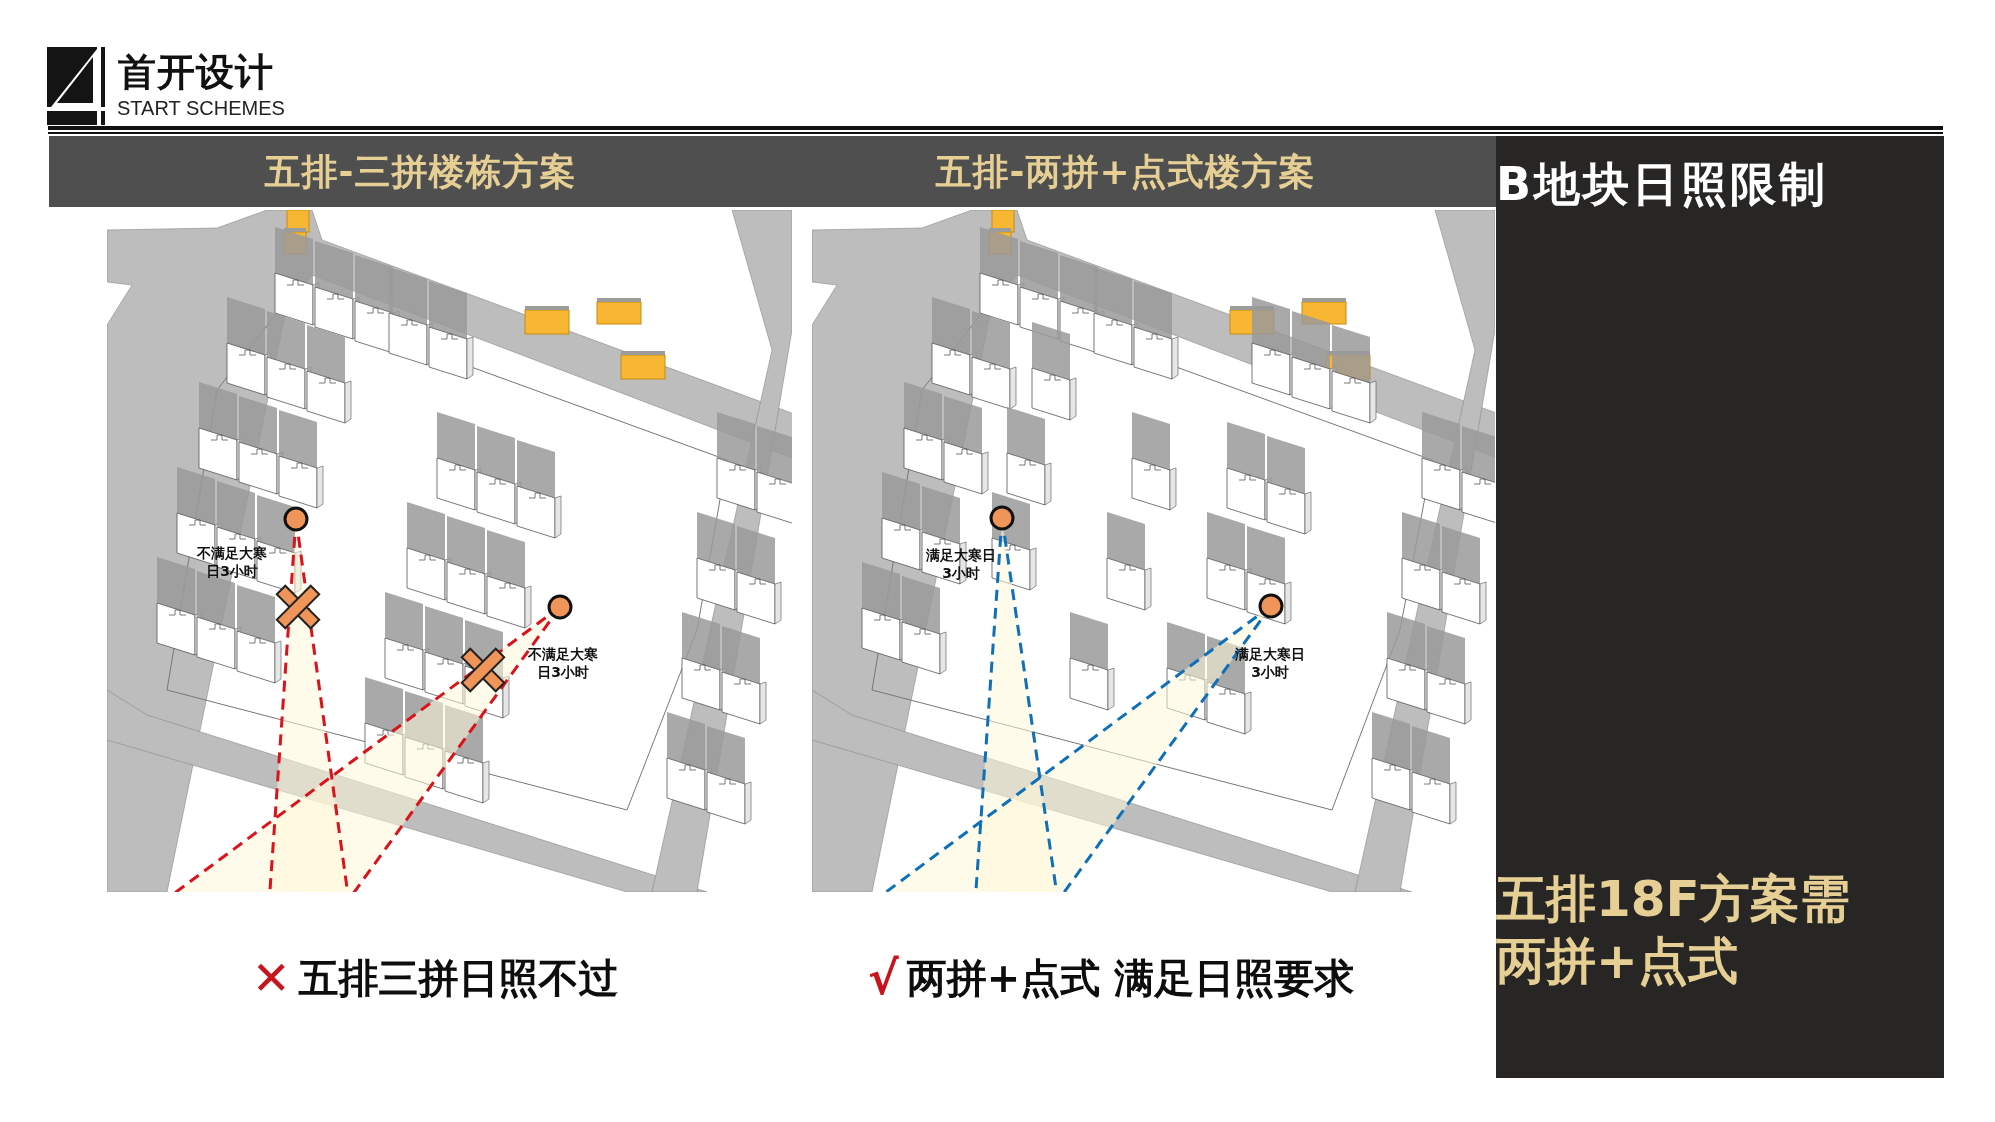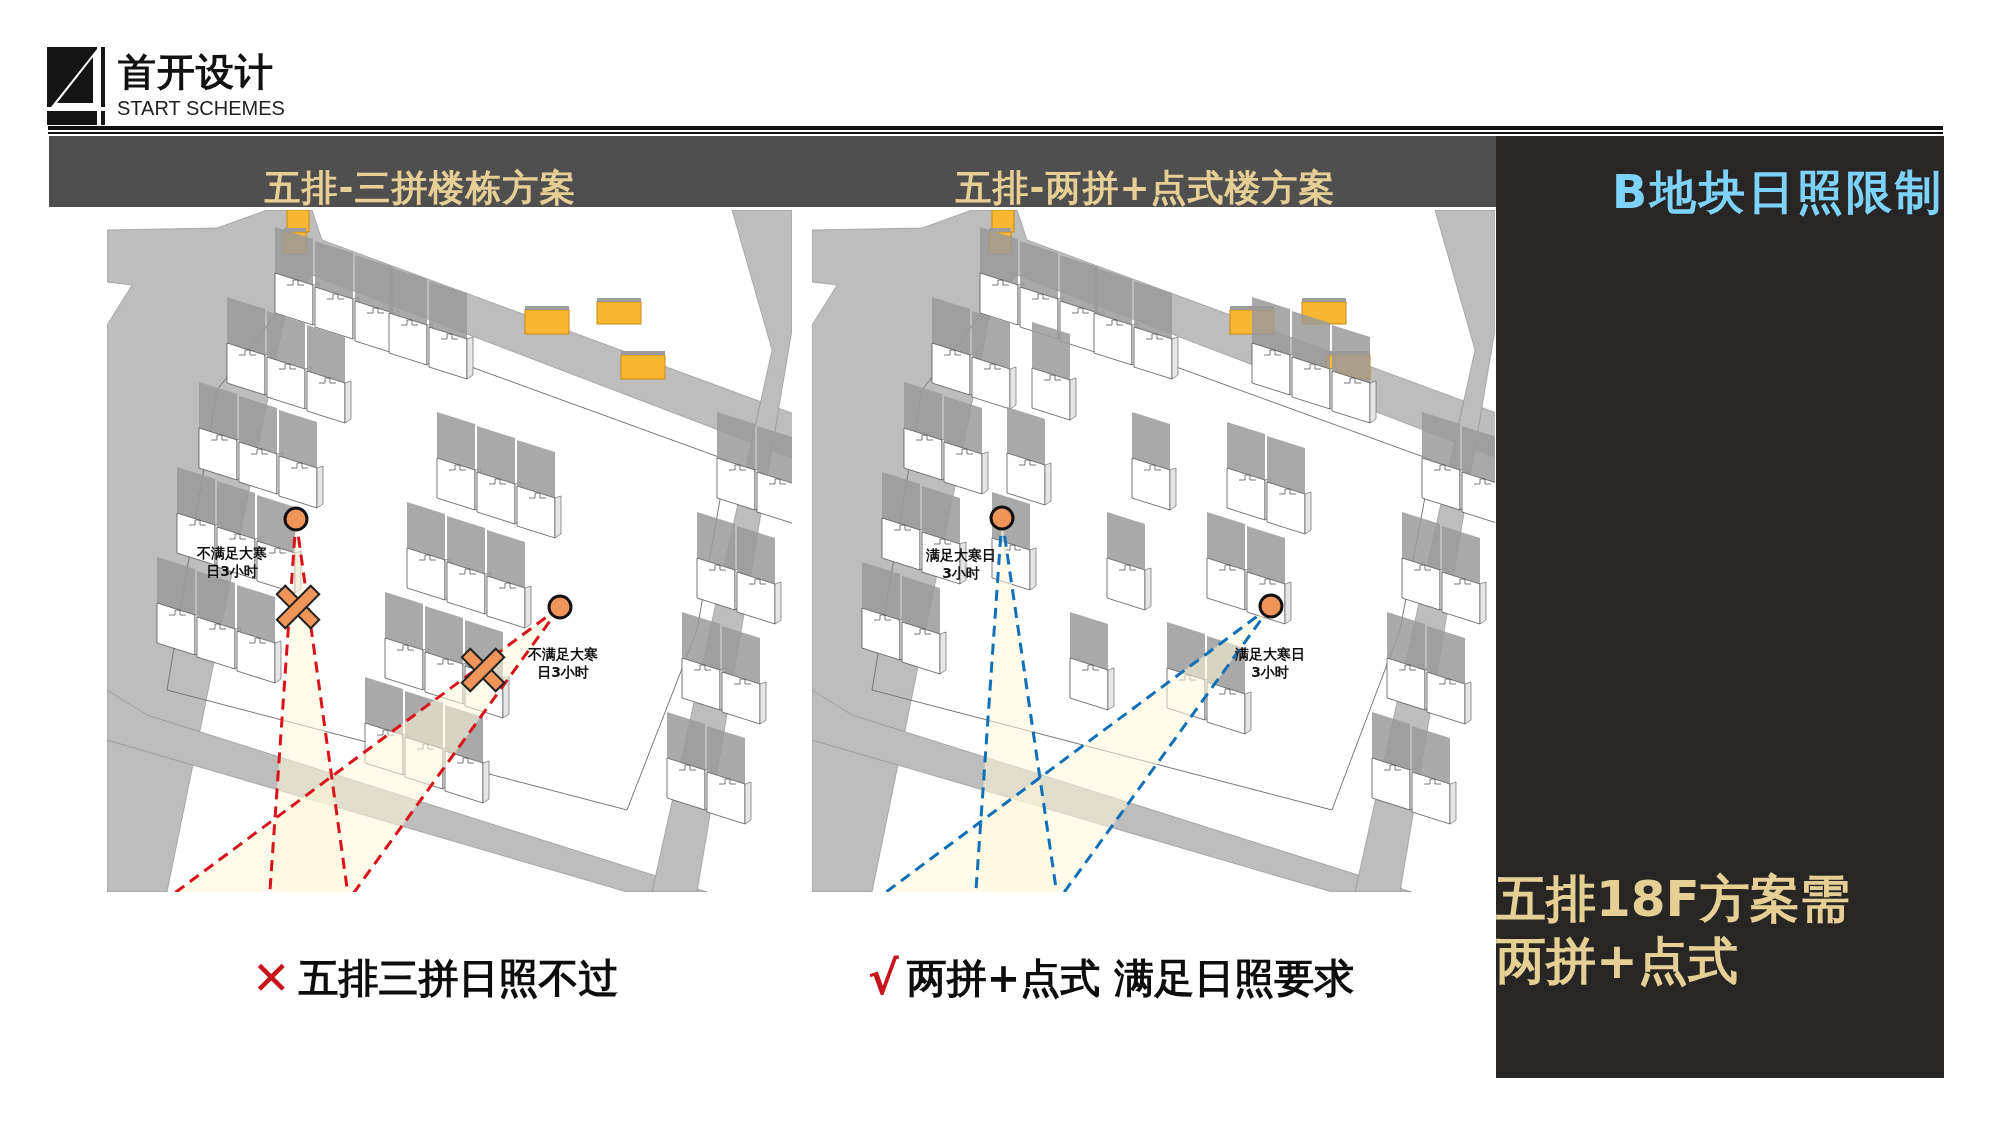--- a/index.html
+++ b/index.html
@@ -3,23 +3,23 @@
 <meta charset="utf-8">
 <style>
   html,body{margin:0;padding:0;background:#ffffff;}
   body{width:1995px;height:1122px;position:relative;overflow:hidden;font-family:"DejaVu Sans","Liberation Sans",sans-serif;}
   .logo{position:absolute;left:47px;top:47px;width:58px;height:78px;}
   .brand-cn{position:absolute;left:118px;top:56px;font-size:38px;font-weight:bold;color:#111;letter-spacing:1px;line-height:32px;}
   .brand-en{position:absolute;left:117px;top:92px;font-family:"Liberation Sans",sans-serif;font-size:20px;color:#222;line-height:32px;letter-spacing:0px;}
   .rule-thick{position:absolute;left:48px;top:126px;width:1895px;height:4px;background:#111;}
   .rule-thin{position:absolute;left:48px;top:132px;width:1895px;height:2px;background:#111;}
   .band{position:absolute;left:49px;top:136px;width:1447px;height:71px;background:#4f4f4f;}
-  .band-title{position:absolute;top:136px;height:71px;line-height:71px;font-size:36px;font-weight:bold;color:#e6cf95;text-align:center;letter-spacing:1px;margin-top:16px;}
+  .band-title{position:absolute;top:136px;height:71px;line-height:71px;font-size:36px;font-weight:bold;color:#e6cf95;text-align:center;letter-spacing:1px;}
   .side{position:absolute;left:1496px;top:136px;width:448px;height:942px;background:#282624;}
-  .side-title{position:absolute;left:0;top:16px;width:448px;height:80px;line-height:80px;text-align:right;font-size:46px;font-weight:bold;color:#7dd3fc;letter-spacing:3px;}
+  .side-title{position:absolute;left:0;top:8px;width:448px;height:80px;line-height:80px;text-align:left;font-size:46px;font-weight:bold;color:#ffffff;letter-spacing:3px;}
   .side-concl{position:absolute;left:0;top:732px;width:448px;font-size:50px;font-weight:bold;color:#e6cf95;line-height:62px;}
   .map{position:absolute;top:210px;height:682px;overflow:hidden;background:#ffffff;}
   .map svg{position:absolute;left:0;top:0;}
   .maplabel{position:absolute;font-size:14px;font-weight:bold;color:#111;text-align:center;line-height:18px;white-space:nowrap;margin-top:12px;}
   .caption{position:absolute;top:948px;height:60px;line-height:60px;font-size:40px;font-weight:bold;color:#0d0d0d;white-space:nowrap;}
   .caption .mark{color:#c8141c;font-size:46px;margin-right:8px;vertical-align:top;}
 </style>
 </head>
 <body>
 
@@ -31,21 +31,21 @@
   <rect x="50" y="0" width="4" height="78" fill="#ffffff"></rect>
 </svg>
 <div class="brand-cn">首开设计</div>
 <div class="brand-en">START SCHEMES</div>
 
 <div class="rule-thick"></div>
 <div class="rule-thin"></div>
 
 <div class="band"></div>
 <div class="band-title" style="left:49px;width:743px;">五排-三拼楼栋方案</div>
-<div class="band-title" style="left:804px;width:683px;">五排-两拼+点式楼方案</div>
+<div class="band-title" style="left:784px;width:683px;">五排-两拼+点式楼方案</div>
 
 <div class="map" id="map-left" style="left:107px;width:685px;">
     <svg width="685" height="682" viewBox="0 0 685 682" xmlns="http://www.w3.org/2000/svg">
       <g fill="#bdbdbd" stroke="#8a8a8a" stroke-width="0.6">
     <polygon points="0,20 110,18 160,0 205,0 215,30 690,205 690,250 205,65 180,95 60,682 0,682 0,115 25,75 0,72"></polygon>
     <polygon points="0,480 40,505 600,682 520,682 0,530"></polygon>
     <polygon points="625,0 685,0 685,120 590,682 545,682 665,140"></polygon>
   </g>
       <polygon points="180,90 620,250 590,420 520,600 60,480 110,180" fill="none" stroke="#777" stroke-width="1"></polygon>
       <rect x="180" y="0" width="22" height="22" fill="#f7b733" stroke="#c98a10" stroke-width="1"></rect>

